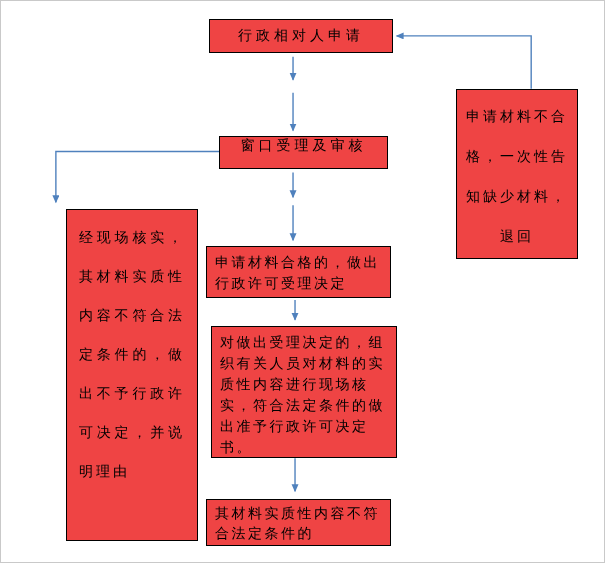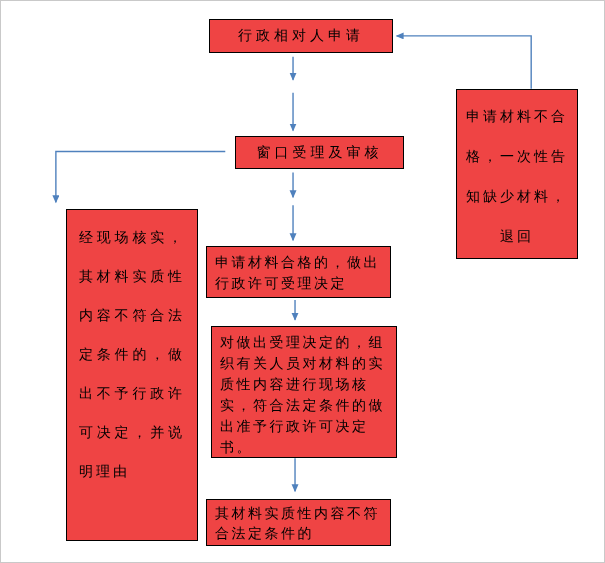--- a/index.html
+++ b/index.html
@@ -33,22 +33,22 @@
     background: #ef4444;
     color: #000000;
     font-size: 14px;
   }
   .b-top {
     left: 208px; top: 18px; width: 184px; height: 34px;
     display: flex; align-items: center; justify-content: center;
     letter-spacing: 4px;
   }
   .b-window {
-    left: 234px; top: 135px; width: 169px; height: 33px;
-    display: flex; align-items: center; justify-content: center;
+    left: 218px; top: 135px; width: 169px; height: 33px;
+    display: flex; align-items: flex-start; justify-content: center;
     letter-spacing: 4px;
   }
   .b-reject {
     left: 455px; top: 88px; width: 122px; height: 170px;
     padding: 6px 6px;
     text-align: center;
     line-height: 40px;
     letter-spacing: 3px;
   }
   .b-left {

